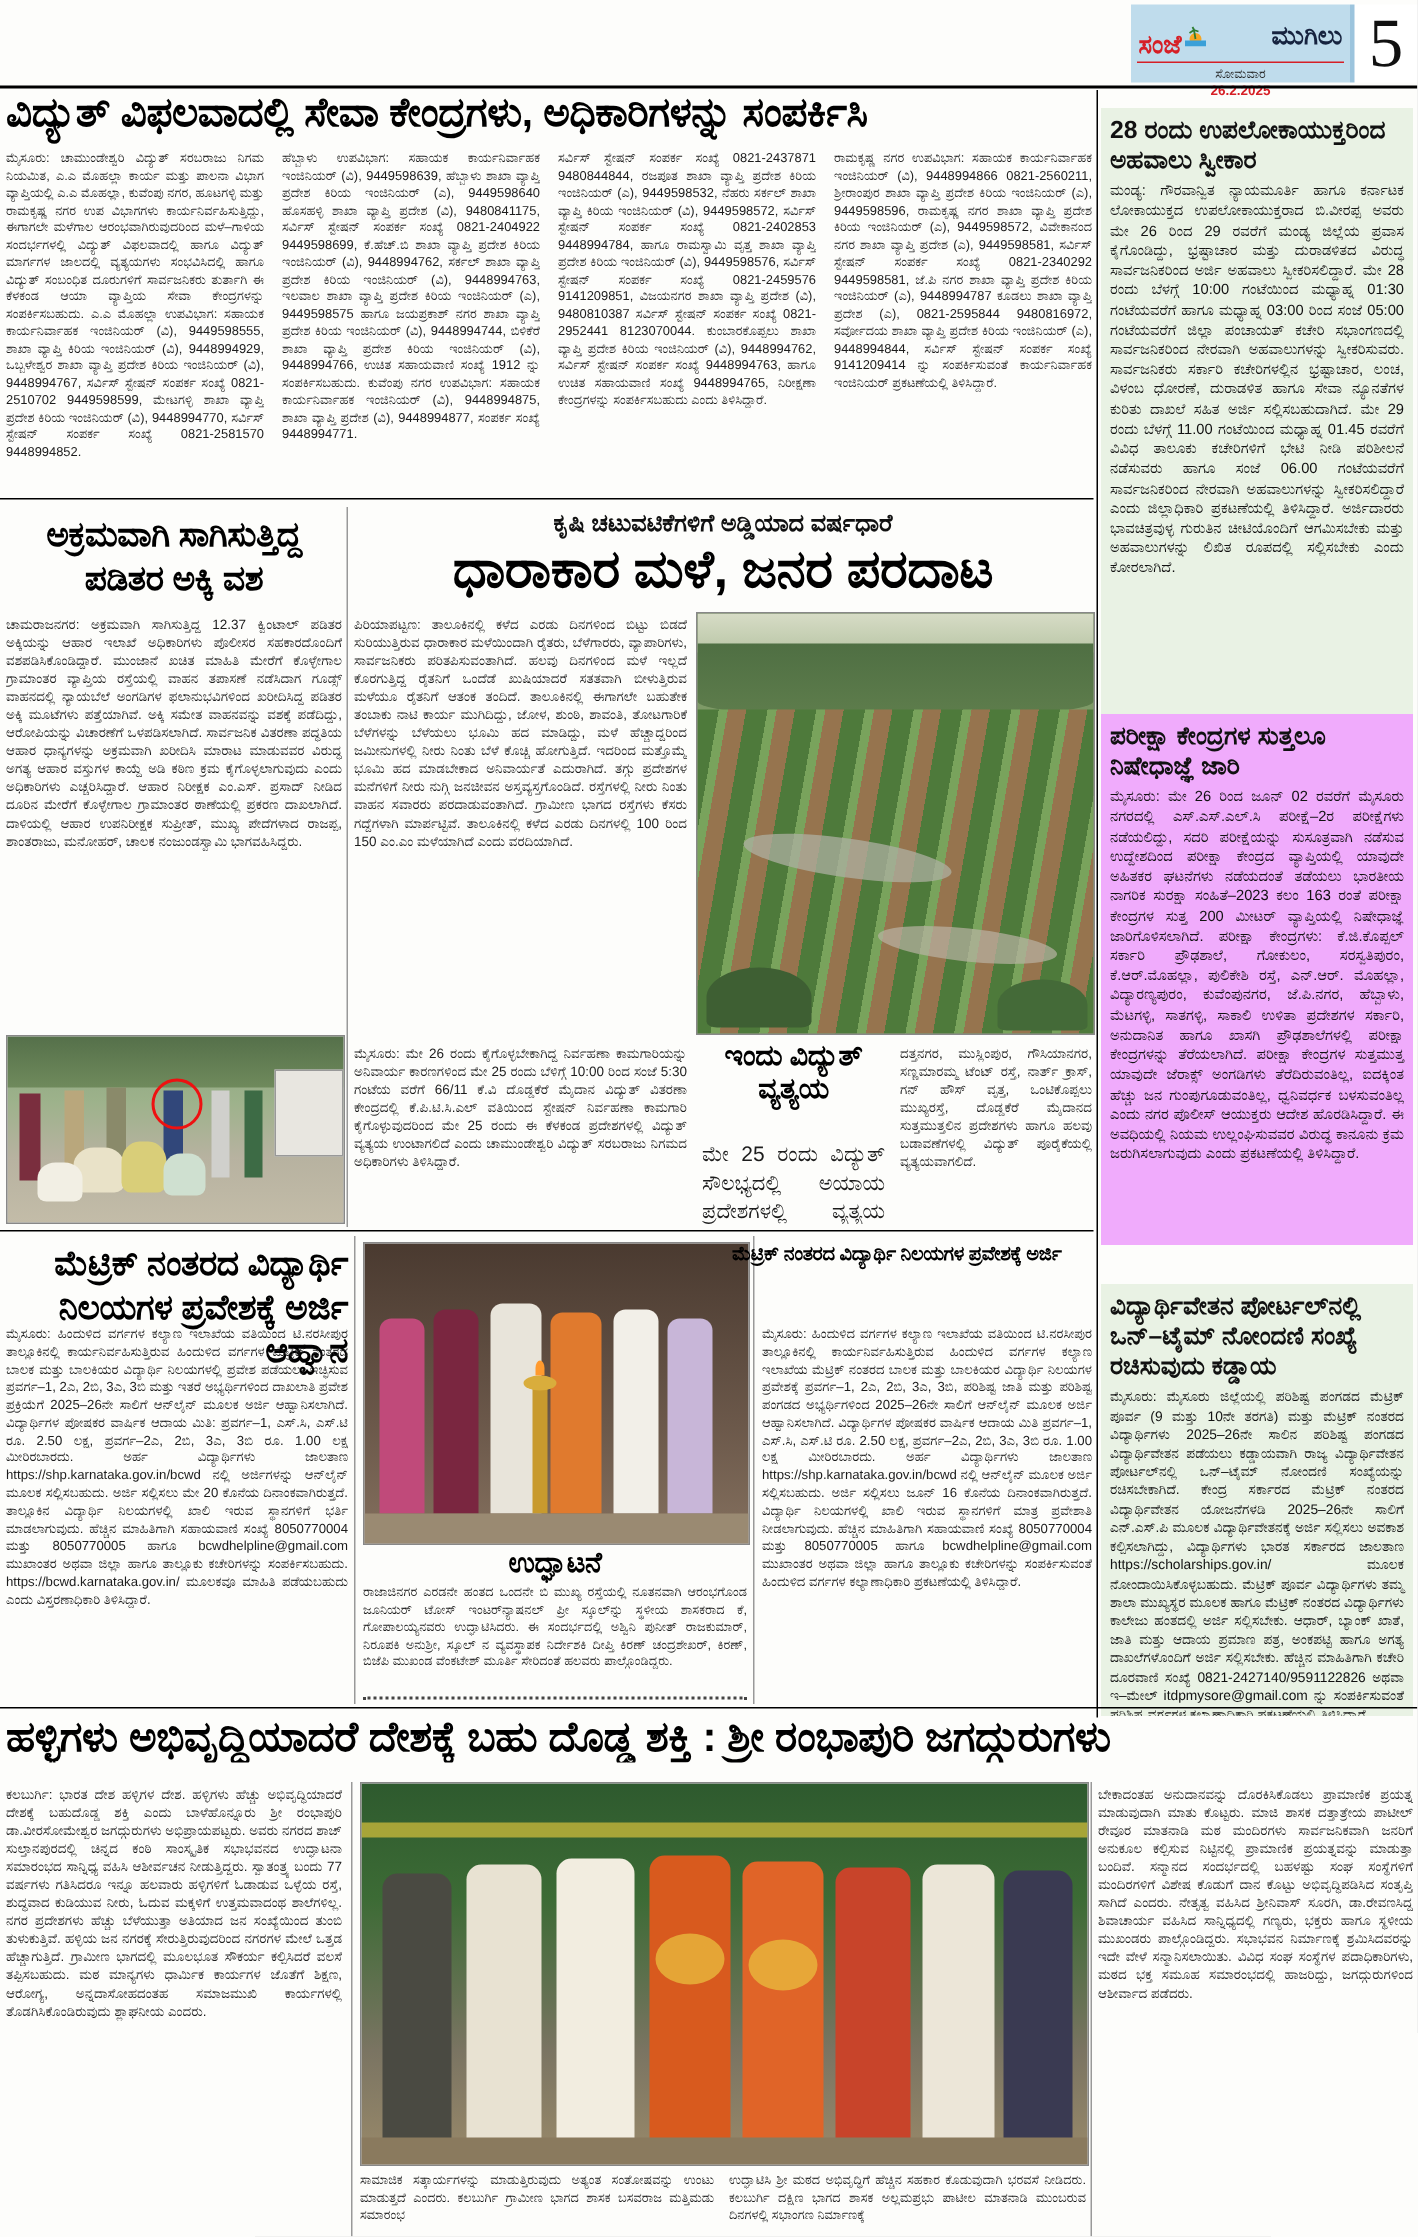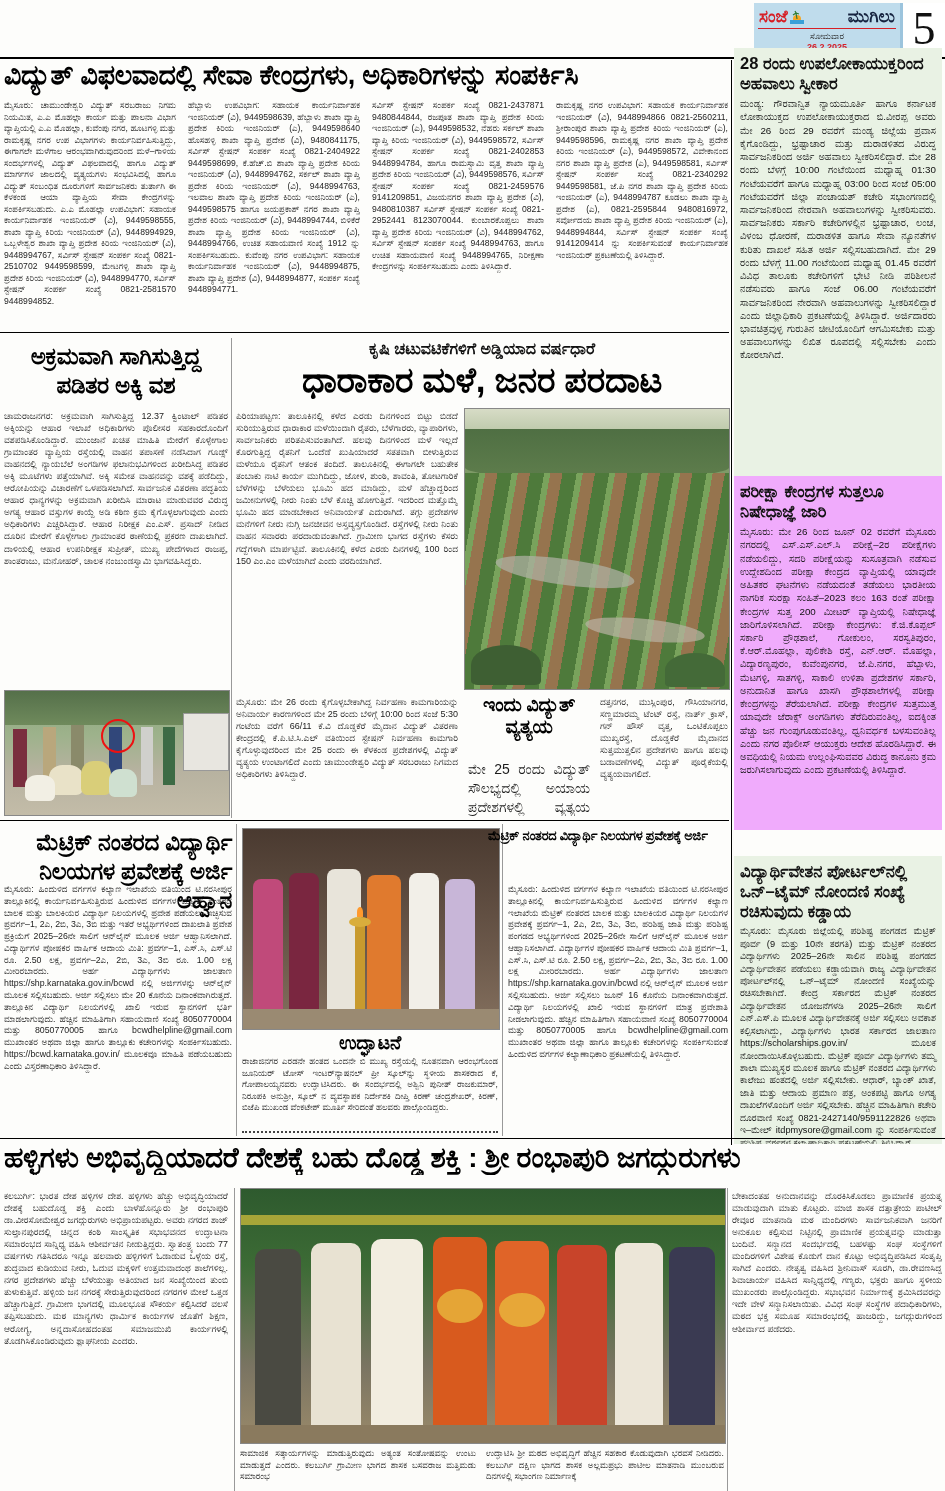--- a/index.html
+++ b/index.html
@@ -18,21 +18,21 @@
   .rail p{margin:0;font-size:9.8px;line-height:1.35;}
 </style>
 </head>
 <body>
 
 <div class="page">
 
 
   <div class="abs" style="left:754px;top:3px;width:146px;height:52px;background:#bfdcec;text-align:center;box-sizing:border-box;padding-top:4px;">
     <div style="display:flex;align-items:center;justify-content:center;gap:2px;border-bottom:1.5px solid #d61f26;padding-bottom:1px;margin:0 4px;">
-      <span style="font-size:17px;font-weight:bold;color:#d61f26;">ಸಂಜೆ</span>
+      <span style="font-size:17px;font-weight:bold;color:#d61f26;margin-top:13px;">ಸಂಜೆ</span>
       <span style="display:inline-block;width:14px;height:14px;">
         <svg width="14" height="14" viewBox="0 0 14 14">
           <circle cx="7" cy="9" r="4" fill="#f5a623"></circle>
           <rect x="0" y="10" width="14" height="4" fill="#3aa0d8"></rect>
           <path d="M7 9 L6 3 L3 5 M6 3 L9 4 M6 3 L5 1" stroke="#2e7d32" stroke-width="1.2" fill="none"></path>
         </svg>
       </span>
       <span style="font-size:17px;font-weight:bold;color:#16233f;margin-left:42px;">ಮುಗಿಲು</span>
     </div>
     <div style="font-size:8.5px;color:#222;margin-top:2px;">ಸೋಮವಾರ</div>
@@ -49,21 +49,21 @@
 
   <div class="abs bodytxt jus" style="left:4px;top:100px;width:172px;height:228px;">ಮೈಸೂರು: ಚಾಮುಂಡೇಶ್ವರಿ ವಿದ್ಯುತ್ ಸರಬರಾಜು ನಿಗಮ ನಿಯಮಿತ, ಎ.ಎ ಮೊಹಲ್ಲಾ ಕಾರ್ಯ ಮತ್ತು ಪಾಲನಾ ವಿಭಾಗ ವ್ಯಾಪ್ತಿಯಲ್ಲಿ ಎ.ಎ ಮೊಹಲ್ಲಾ, ಕುವೆಂಪು ನಗರ, ಹೂಟಗಳ್ಳಿ ಮತ್ತು ರಾಮಕೃಷ್ಣ ನಗರ ಉಪ ವಿಭಾಗಗಳು ಕಾರ್ಯನಿರ್ವಹಿಸುತ್ತಿದ್ದು, ಈಗಾಗಲೇ ಮಳೆಗಾಲ ಆರಂಭವಾಗಿರುವುದರಿಂದ ಮಳೆ–ಗಾಳಿಯ ಸಂದರ್ಭಗಳಲ್ಲಿ ವಿದ್ಯುತ್ ವಿಫಲವಾದಲ್ಲಿ ಹಾಗೂ ವಿದ್ಯುತ್ ಮಾರ್ಗಗಳ ಜಾಲದಲ್ಲಿ ವ್ಯತ್ಯಯಗಳು ಸಂಭವಿಸಿದಲ್ಲಿ ಹಾಗೂ ವಿದ್ಯುತ್ ಸಂಬಂಧಿತ ದೂರುಗಳಿಗೆ ಸಾರ್ವಜನಿಕರು ತುರ್ತಾಗಿ ಈ ಕೆಳಕಂಡ ಆಯಾ ವ್ಯಾಪ್ತಿಯ ಸೇವಾ ಕೇಂದ್ರಗಳನ್ನು ಸಂಪರ್ಕಿಸಬಹುದು. ಎ.ಎ ಮೊಹಲ್ಲಾ ಉಪವಿಭಾಗ: ಸಹಾಯಕ ಕಾರ್ಯನಿರ್ವಾಹಕ ಇಂಜಿನಿಯರ್ (ವಿ), 9449598555, ಶಾಖಾ ವ್ಯಾಪ್ತಿ ಕಿರಿಯ ಇಂಜಿನಿಯರ್ (ವಿ), 9448994929, ಒಬ್ಬಳೇಶ್ವರ ಶಾಖಾ ವ್ಯಾಪ್ತಿ ಪ್ರದೇಶ ಕಿರಿಯ ಇಂಜಿನಿಯರ್ (ವಿ), 9448994767, ಸರ್ವಿಸ್ ಸ್ಟೇಷನ್ ಸಂಪರ್ಕ ಸಂಖ್ಯೆ 0821-2510702 9449598599, ಮೇಟಗಳ್ಳಿ ಶಾಖಾ ವ್ಯಾಪ್ತಿ ಪ್ರದೇಶ ಕಿರಿಯ ಇಂಜಿನಿಯರ್ (ವಿ), 9448994770, ಸರ್ವಿಸ್ ಸ್ಟೇಷನ್ ಸಂಪರ್ಕ ಸಂಖ್ಯೆ 0821-2581570 9448994852.</div>
   <div class="abs bodytxt jus" style="left:188px;top:100px;width:172px;height:228px;">ಹೆಬ್ಬಾಳು ಉಪವಿಭಾಗ: ಸಹಾಯಕ ಕಾರ್ಯನಿರ್ವಾಹಕ ಇಂಜಿನಿಯರ್ (ವಿ), 9449598639, ಹೆಬ್ಬಾಳು ಶಾಖಾ ವ್ಯಾಪ್ತಿ ಪ್ರದೇಶ ಕಿರಿಯ ಇಂಜಿನಿಯರ್ (ಎ), 9449598640 ಹೊಸಹಳ್ಳಿ ಶಾಖಾ ವ್ಯಾಪ್ತಿ ಪ್ರದೇಶ (ವಿ), 9480841175, ಸರ್ವಿಸ್ ಸ್ಟೇಷನ್ ಸಂಪರ್ಕ ಸಂಖ್ಯೆ 0821-2404922 9449598699, ಕೆ.ಹೆಚ್.ಬಿ ಶಾಖಾ ವ್ಯಾಪ್ತಿ ಪ್ರದೇಶ ಕಿರಿಯ ಇಂಜಿನಿಯರ್ (ವಿ), 9448994762, ಸರ್ಕಲ್ ಶಾಖಾ ವ್ಯಾಪ್ತಿ ಪ್ರದೇಶ ಕಿರಿಯ ಇಂಜಿನಿಯರ್ (ವಿ), 9448994763, ಇಲವಾಲ ಶಾಖಾ ವ್ಯಾಪ್ತಿ ಪ್ರದೇಶ ಕಿರಿಯ ಇಂಜಿನಿಯರ್ (ಎ), 9449598575 ಹಾಗೂ ಜಯಪ್ರಕಾಶ್ ನಗರ ಶಾಖಾ ವ್ಯಾಪ್ತಿ ಪ್ರದೇಶ ಕಿರಿಯ ಇಂಜಿನಿಯರ್ (ವಿ), 9448994744, ಬಿಳಿಕೆರೆ ಶಾಖಾ ವ್ಯಾಪ್ತಿ ಪ್ರದೇಶ ಕಿರಿಯ ಇಂಜಿನಿಯರ್ (ವಿ), 9448994766, ಉಚಿತ ಸಹಾಯವಾಣಿ ಸಂಖ್ಯೆ 1912 ನ್ನು ಸಂಪರ್ಕಿಸಬಹುದು. ಕುವೆಂಪು ನಗರ ಉಪವಿಭಾಗ: ಸಹಾಯಕ ಕಾರ್ಯನಿರ್ವಾಹಕ ಇಂಜಿನಿಯರ್ (ವಿ), 9448994875, ಶಾಖಾ ವ್ಯಾಪ್ತಿ ಪ್ರದೇಶ (ವಿ), 9448994877, ಸಂಪರ್ಕ ಸಂಖ್ಯೆ 9448994771.</div>
   <div class="abs bodytxt jus" style="left:372px;top:100px;width:172px;height:228px;">ಸರ್ವಿಸ್ ಸ್ಟೇಷನ್ ಸಂಪರ್ಕ ಸಂಖ್ಯೆ 0821-2437871 9480844844, ರಜಪೂತ ಶಾಖಾ ವ್ಯಾಪ್ತಿ ಪ್ರದೇಶ ಕಿರಿಯ ಇಂಜಿನಿಯರ್ (ಎ), 9449598532, ನೆಹರು ಸರ್ಕಲ್ ಶಾಖಾ ವ್ಯಾಪ್ತಿ ಕಿರಿಯ ಇಂಜಿನಿಯರ್ (ವಿ), 9449598572, ಸರ್ವಿಸ್ ಸ್ಟೇಷನ್ ಸಂಪರ್ಕ ಸಂಖ್ಯೆ 0821-2402853 9448994784, ಹಾಗೂ ರಾಮಸ್ವಾಮಿ ವೃತ್ತ ಶಾಖಾ ವ್ಯಾಪ್ತಿ ಪ್ರದೇಶ ಕಿರಿಯ ಇಂಜಿನಿಯರ್ (ವಿ), 9449598576, ಸರ್ವಿಸ್ ಸ್ಟೇಷನ್ ಸಂಪರ್ಕ ಸಂಖ್ಯೆ 0821-2459576 9141209851, ವಿಜಯನಗರ ಶಾಖಾ ವ್ಯಾಪ್ತಿ ಪ್ರದೇಶ (ವಿ), 9480810387 ಸರ್ವಿಸ್ ಸ್ಟೇಷನ್ ಸಂಪರ್ಕ ಸಂಖ್ಯೆ 0821-2952441 8123070044. ಕುಂಬಾರಕೊಪ್ಪಲು ಶಾಖಾ ವ್ಯಾಪ್ತಿ ಪ್ರದೇಶ ಕಿರಿಯ ಇಂಜಿನಿಯರ್ (ವಿ), 9448994762, ಸರ್ವಿಸ್ ಸ್ಟೇಷನ್ ಸಂಪರ್ಕ ಸಂಖ್ಯೆ 9448994763, ಹಾಗೂ ಉಚಿತ ಸಹಾಯವಾಣಿ ಸಂಖ್ಯೆ 9448994765, ನಿರೀಕ್ಷಣಾ ಕೇಂದ್ರಗಳನ್ನು ಸಂಪರ್ಕಿಸಬಹುದು ಎಂದು ತಿಳಿಸಿದ್ದಾರೆ.</div>
   <div class="abs bodytxt jus" style="left:556px;top:100px;width:172px;height:228px;">ರಾಮಕೃಷ್ಣ ನಗರ ಉಪವಿಭಾಗ: ಸಹಾಯಕ ಕಾರ್ಯನಿರ್ವಾಹಕ ಇಂಜಿನಿಯರ್ (ವಿ), 9448994866 0821-2560211, ಶ್ರೀರಾಂಪುರ ಶಾಖಾ ವ್ಯಾಪ್ತಿ ಪ್ರದೇಶ ಕಿರಿಯ ಇಂಜಿನಿಯರ್ (ಎ), 9449598596, ರಾಮಕೃಷ್ಣ ನಗರ ಶಾಖಾ ವ್ಯಾಪ್ತಿ ಪ್ರದೇಶ ಕಿರಿಯ ಇಂಜಿನಿಯರ್ (ಎ), 9449598572, ವಿವೇಕಾನಂದ ನಗರ ಶಾಖಾ ವ್ಯಾಪ್ತಿ ಪ್ರದೇಶ (ಎ), 9449598581, ಸರ್ವಿಸ್ ಸ್ಟೇಷನ್ ಸಂಪರ್ಕ ಸಂಖ್ಯೆ 0821-2340292 9449598581, ಜೆ.ಪಿ ನಗರ ಶಾಖಾ ವ್ಯಾಪ್ತಿ ಪ್ರದೇಶ ಕಿರಿಯ ಇಂಜಿನಿಯರ್ (ಎ), 9448994787 ಕೂಡಲು ಶಾಖಾ ವ್ಯಾಪ್ತಿ ಪ್ರದೇಶ (ಎ), 0821-2595844 9480816972, ಸರ್ವೋದಯ ಶಾಖಾ ವ್ಯಾಪ್ತಿ ಪ್ರದೇಶ ಕಿರಿಯ ಇಂಜಿನಿಯರ್ (ಎ), 9448994844, ಸರ್ವಿಸ್ ಸ್ಟೇಷನ್ ಸಂಪರ್ಕ ಸಂಖ್ಯೆ 9141209414 ನ್ನು ಸಂಪರ್ಕಿಸುವಂತೆ ಕಾರ್ಯನಿರ್ವಾಹಕ ಇಂಜಿನಿಯರ್ ಪ್ರಕಟಣೆಯಲ್ಲಿ ತಿಳಿಸಿದ್ದಾರೆ.</div>
 
   <div class="abs rule-h" style="left:0;top:332px;width:729px;height:1px;"></div>
 
   <div class="abs rule-v" style="left:731px;top:60px;height:1085px;"></div>
 
-  <div class="abs rail" style="left:734px;top:48px;width:208px;height:438px;background:#e9f2e4;">
+  <div class="abs rail" style="left:734px;top:72px;width:208px;height:438px;background:#e9f2e4;">
     <h3>28 ರಂದು ಉಪಲೋಕಾಯುಕ್ತರಿಂದ ಅಹವಾಲು ಸ್ವೀಕಾರ</h3>
     <p class="jus">ಮಂಡ್ಯ: ಗೌರವಾನ್ವಿತ ನ್ಯಾಯಮೂರ್ತಿ ಹಾಗೂ ಕರ್ನಾಟಕ ಲೋಕಾಯುಕ್ತದ ಉಪಲೋಕಾಯುಕ್ತರಾದ ಬಿ.ವೀರಪ್ಪ ಅವರು ಮೇ 26 ರಿಂದ 29 ರವರೆಗೆ ಮಂಡ್ಯ ಜಿಲ್ಲೆಯ ಪ್ರವಾಸ ಕೈಗೊಂಡಿದ್ದು, ಭ್ರಷ್ಟಾಚಾರ ಮತ್ತು ದುರಾಡಳಿತದ ವಿರುದ್ಧ ಸಾರ್ವಜನಿಕರಿಂದ ಅರ್ಜಿ ಅಹವಾಲು ಸ್ವೀಕರಿಸಲಿದ್ದಾರೆ. ಮೇ 28 ರಂದು ಬೆಳಗ್ಗೆ 10:00 ಗಂಟೆಯಿಂದ ಮಧ್ಯಾಹ್ನ 01:30 ಗಂಟೆಯವರೆಗೆ ಹಾಗೂ ಮಧ್ಯಾಹ್ನ 03:00 ರಿಂದ ಸಂಜೆ 05:00 ಗಂಟೆಯವರೆಗೆ ಜಿಲ್ಲಾ ಪಂಚಾಯತ್ ಕಚೇರಿ ಸಭಾಂಗಣದಲ್ಲಿ ಸಾರ್ವಜನಿಕರಿಂದ ನೇರವಾಗಿ ಅಹವಾಲುಗಳನ್ನು ಸ್ವೀಕರಿಸುವರು. ಸಾರ್ವಜನಿಕರು ಸರ್ಕಾರಿ ಕಚೇರಿಗಳಲ್ಲಿನ ಭ್ರಷ್ಟಾಚಾರ, ಲಂಚ, ವಿಳಂಬ ಧೋರಣೆ, ದುರಾಡಳಿತ ಹಾಗೂ ಸೇವಾ ನ್ಯೂನತೆಗಳ ಕುರಿತು ದಾಖಲೆ ಸಹಿತ ಅರ್ಜಿ ಸಲ್ಲಿಸಬಹುದಾಗಿದೆ. ಮೇ 29 ರಂದು ಬೆಳಗ್ಗೆ 11.00 ಗಂಟೆಯಿಂದ ಮಧ್ಯಾಹ್ನ 01.45 ರವರೆಗೆ ವಿವಿಧ ತಾಲೂಕು ಕಚೇರಿಗಳಿಗೆ ಭೇಟಿ ನೀಡಿ ಪರಿಶೀಲನೆ ನಡೆಸುವರು ಹಾಗೂ ಸಂಜೆ 06.00 ಗಂಟೆಯವರೆಗೆ ಸಾರ್ವಜನಿಕರಿಂದ ನೇರವಾಗಿ ಅಹವಾಲುಗಳನ್ನು ಸ್ವೀಕರಿಸಲಿದ್ದಾರೆ ಎಂದು ಜಿಲ್ಲಾಧಿಕಾರಿ ಪ್ರಕಟಣೆಯಲ್ಲಿ ತಿಳಿಸಿದ್ದಾರೆ. ಅರ್ಜಿದಾರರು ಭಾವಚಿತ್ರವುಳ್ಳ ಗುರುತಿನ ಚೀಟಿಯೊಂದಿಗೆ ಆಗಮಿಸಬೇಕು ಮತ್ತು ಅಹವಾಲುಗಳನ್ನು ಲಿಖಿತ ರೂಪದಲ್ಲಿ ಸಲ್ಲಿಸಬೇಕು ಎಂದು ಕೋರಲಾಗಿದೆ.</p>
   </div>
 
   <div class="abs rail" style="left:734px;top:476px;width:208px;height:354px;background:#f0abfc;">
     <h3>ಪರೀಕ್ಷಾ ಕೇಂದ್ರಗಳ ಸುತ್ತಲೂ ನಿಷೇಧಾಜ್ಞೆ ಜಾರಿ</h3>
     <p class="jus">ಮೈಸೂರು: ಮೇ 26 ರಿಂದ ಜೂನ್ 02 ರವರೆಗೆ ಮೈಸೂರು ನಗರದಲ್ಲಿ ಎಸ್.ಎಸ್.ಎಲ್.ಸಿ ಪರೀಕ್ಷೆ–2ರ ಪರೀಕ್ಷೆಗಳು ನಡೆಯಲಿದ್ದು, ಸದರಿ ಪರೀಕ್ಷೆಯನ್ನು ಸುಸೂತ್ರವಾಗಿ ನಡೆಸುವ ಉದ್ದೇಶದಿಂದ ಪರೀಕ್ಷಾ ಕೇಂದ್ರದ ವ್ಯಾಪ್ತಿಯಲ್ಲಿ ಯಾವುದೇ ಅಹಿತಕರ ಘಟನೆಗಳು ನಡೆಯದಂತೆ ತಡೆಯಲು ಭಾರತೀಯ ನಾಗರಿಕ ಸುರಕ್ಷಾ ಸಂಹಿತೆ–2023 ಕಲಂ 163 ರಂತೆ ಪರೀಕ್ಷಾ ಕೇಂದ್ರಗಳ ಸುತ್ತ 200 ಮೀಟರ್ ವ್ಯಾಪ್ತಿಯಲ್ಲಿ ನಿಷೇಧಾಜ್ಞೆ ಜಾರಿಗೊಳಿಸಲಾಗಿದೆ. ಪರೀಕ್ಷಾ ಕೇಂದ್ರಗಳು: ಕೆ.ಜಿ.ಕೊಪ್ಪಲ್ ಸರ್ಕಾರಿ ಪ್ರೌಢಶಾಲೆ, ಗೋಕುಲಂ, ಸರಸ್ವತಿಪುರಂ, ಕೆ.ಆರ್.ಮೊಹಲ್ಲಾ, ಪುಲಿಕೇಶಿ ರಸ್ತೆ, ಎನ್.ಆರ್. ಮೊಹಲ್ಲಾ, ವಿದ್ಯಾರಣ್ಯಪುರಂ, ಕುವೆಂಪುನಗರ, ಜೆ.ಪಿ.ನಗರ, ಹೆಬ್ಬಾಳು, ಮೆಟಗಳ್ಳಿ, ಸಾತಗಳ್ಳಿ, ಸಾಕಾಲಿ ಉಳಿತಾ ಪ್ರದೇಶಗಳ ಸರ್ಕಾರಿ, ಅನುದಾನಿತ ಹಾಗೂ ಖಾಸಗಿ ಪ್ರೌಢಶಾಲೆಗಳಲ್ಲಿ ಪರೀಕ್ಷಾ ಕೇಂದ್ರಗಳನ್ನು ತೆರೆಯಲಾಗಿದೆ. ಪರೀಕ್ಷಾ ಕೇಂದ್ರಗಳ ಸುತ್ತಮುತ್ತ ಯಾವುದೇ ಜೆರಾಕ್ಸ್ ಅಂಗಡಿಗಳು ತೆರೆದಿರುವಂತಿಲ್ಲ, ಐದಕ್ಕಿಂತ ಹೆಚ್ಚು ಜನ ಗುಂಪುಗೂಡುವಂತಿಲ್ಲ, ಧ್ವನಿವರ್ಧಕ ಬಳಸುವಂತಿಲ್ಲ ಎಂದು ನಗರ ಪೊಲೀಸ್ ಆಯುಕ್ತರು ಆದೇಶ ಹೊರಡಿಸಿದ್ದಾರೆ. ಈ ಅವಧಿಯಲ್ಲಿ ನಿಯಮ ಉಲ್ಲಂಘಿಸುವವರ ವಿರುದ್ಧ ಕಾನೂನು ಕ್ರಮ ಜರುಗಿಸಲಾಗುವುದು ಎಂದು ಪ್ರಕಟಣೆಯಲ್ಲಿ ತಿಳಿಸಿದ್ದಾರೆ.</p>
   </div>
 
   <div class="abs rail" style="left:734px;top:856px;width:208px;height:288px;background:#e9f2e4;">

